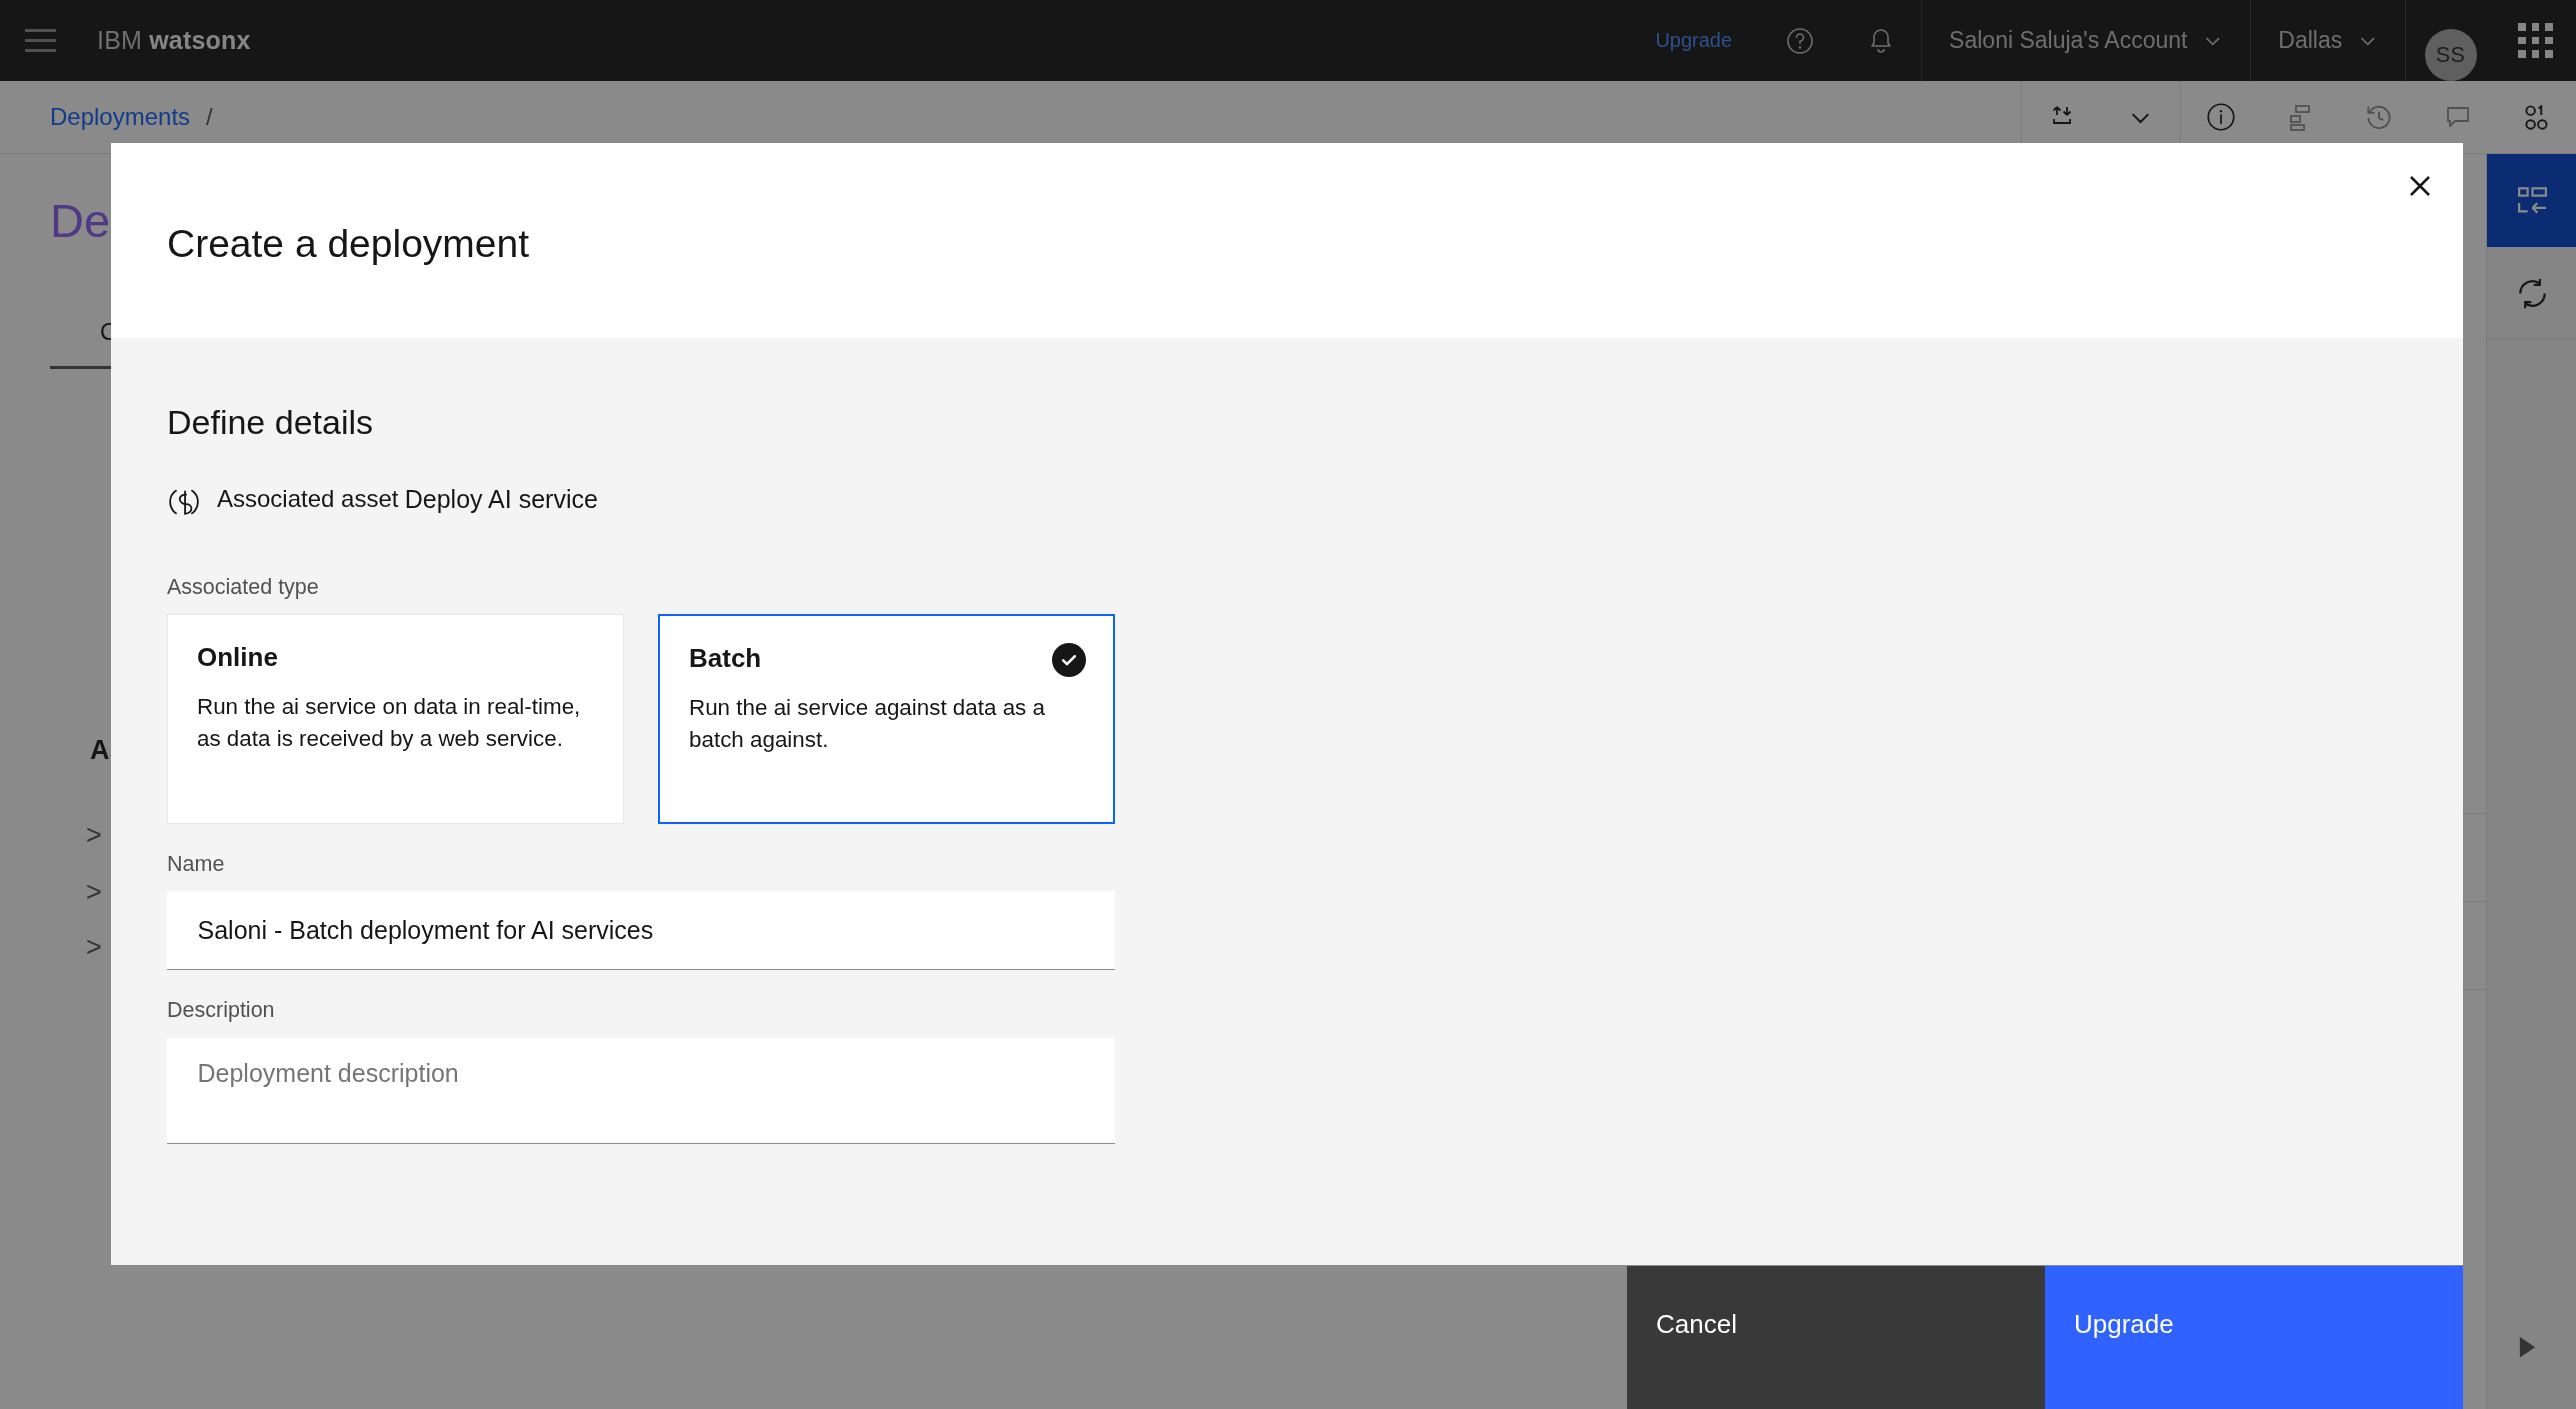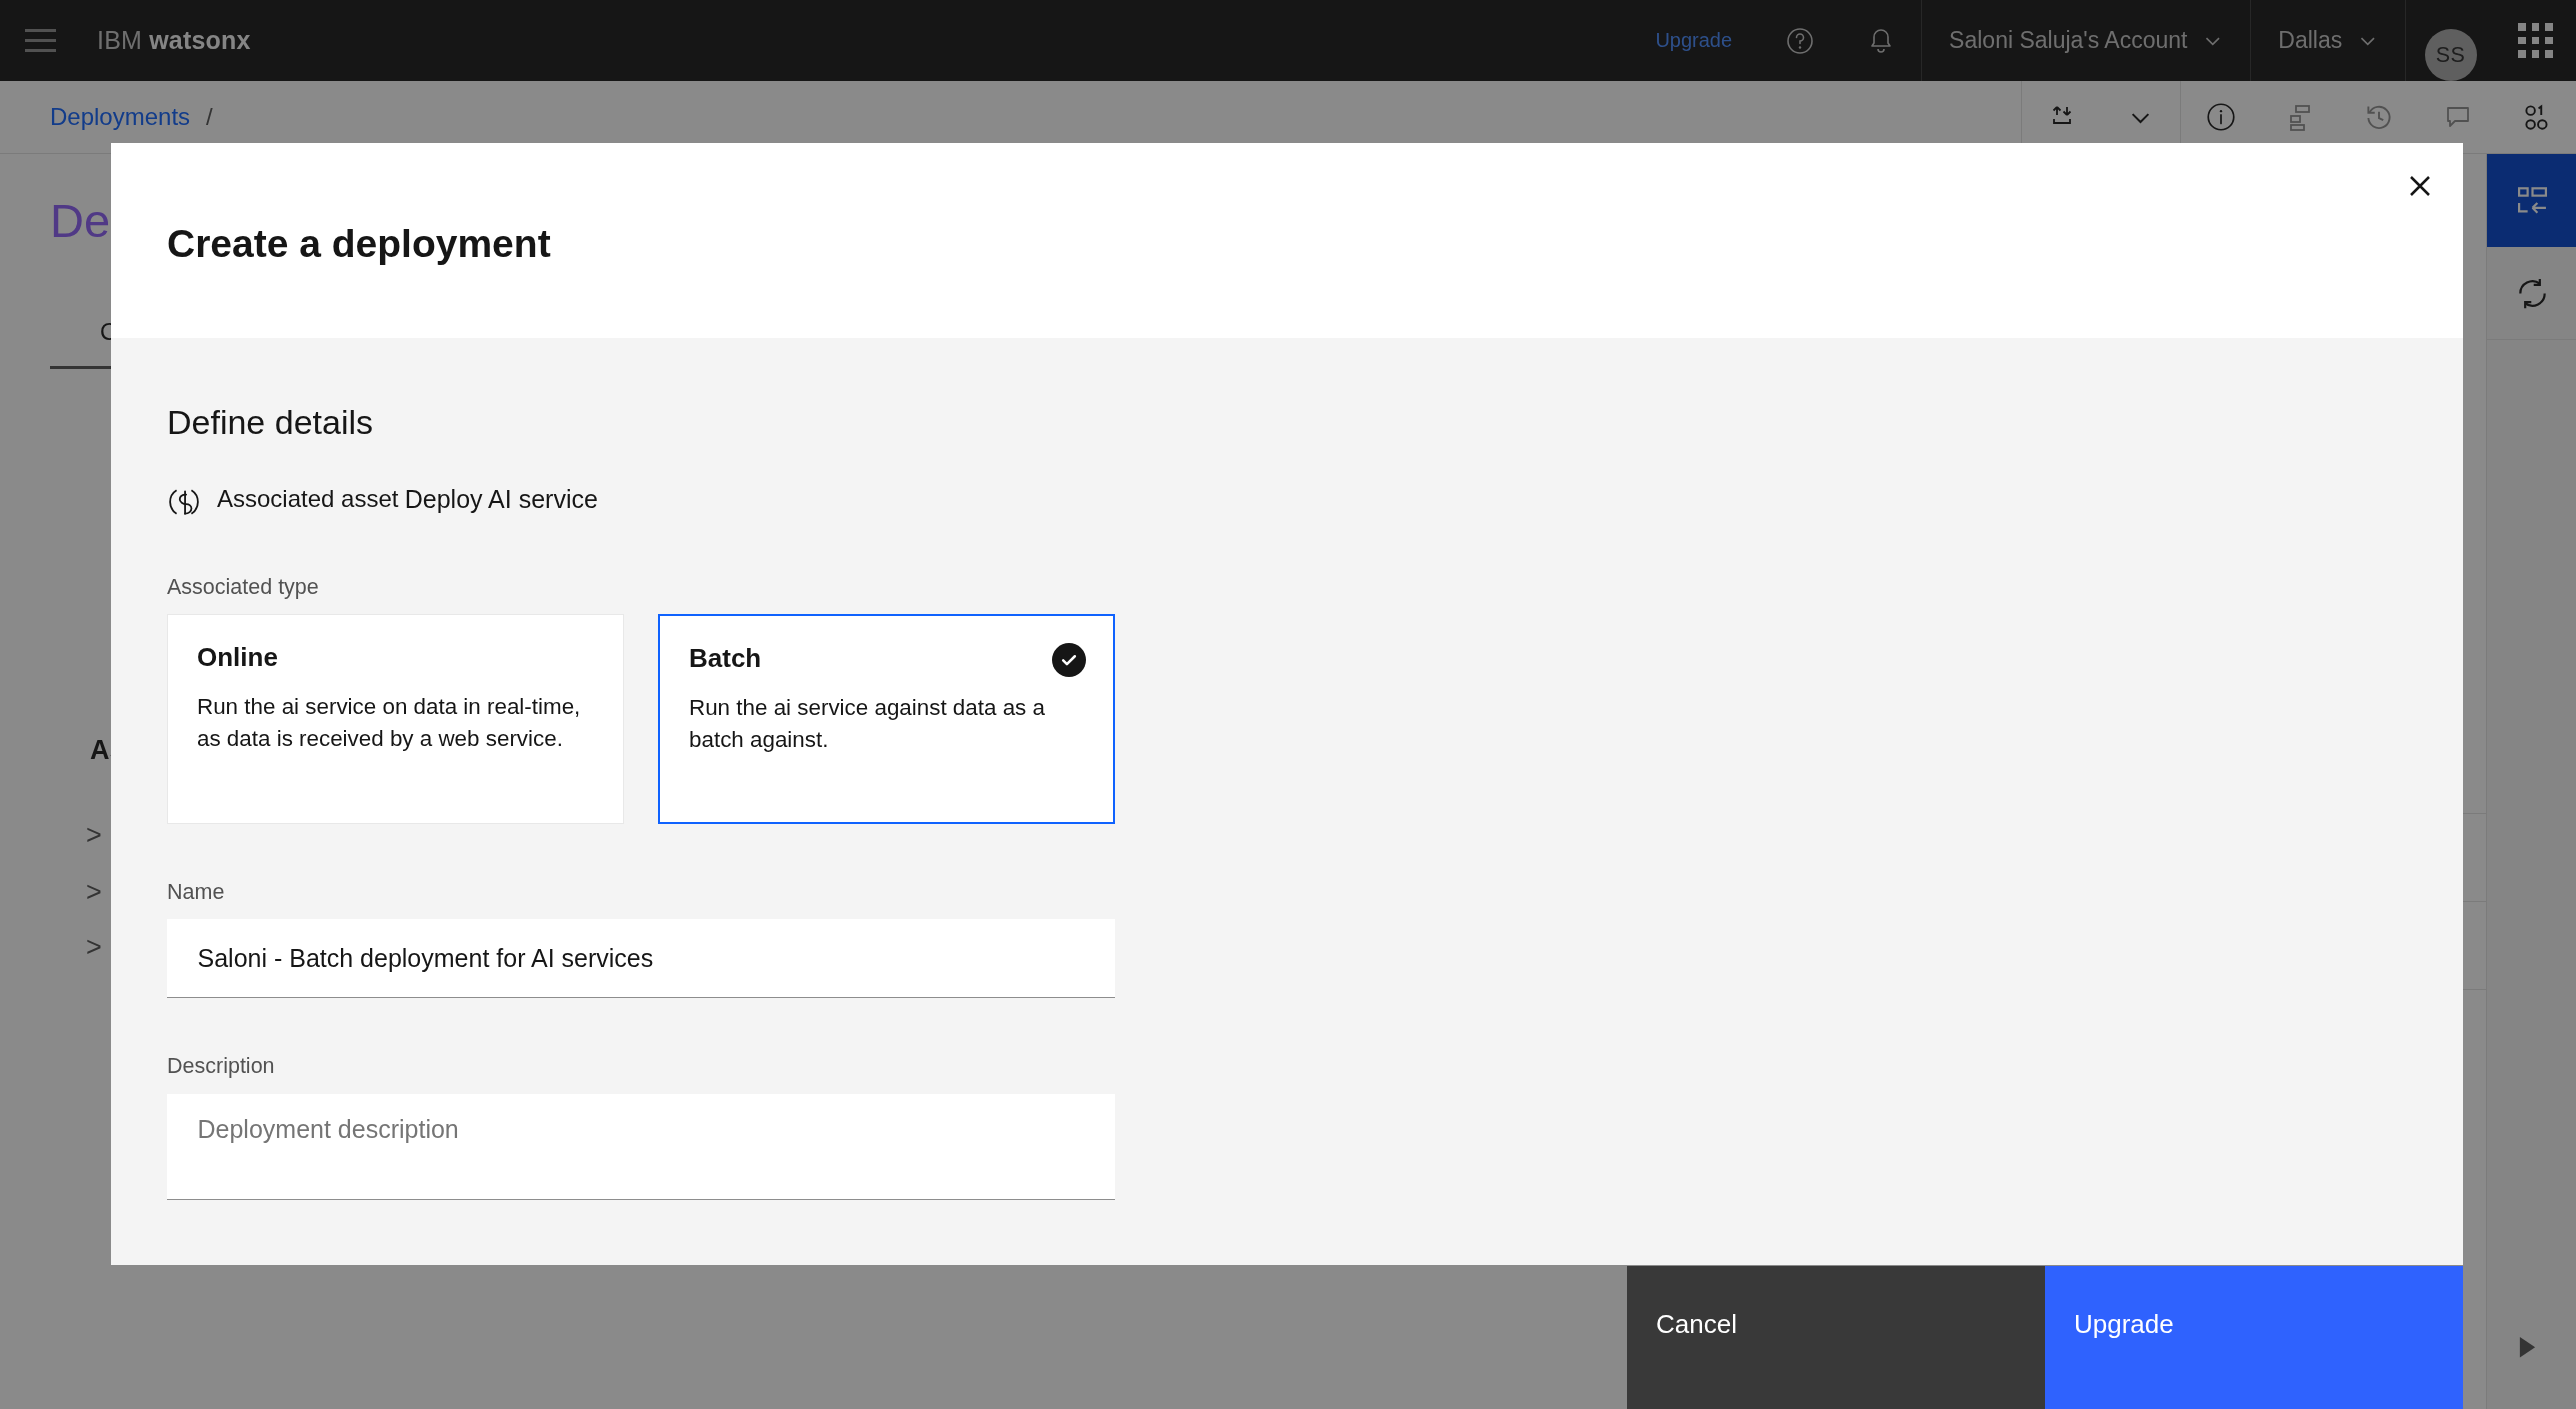--- a/index.html
+++ b/index.html
@@ -113,21 +113,21 @@
 
   
   .modal {
     position: absolute; left: 111px; top: 143px; width: 2352px; height: 1122px;
     background: #f4f4f4; display: flex; flex-direction: column;
   }
   .modal-head {
     height: 195px; background: #ffffff; position: relative; flex: 0 0 195px;
   }
   .modal-title {
-    position: absolute; left: 56px; top: 79px; font-size: 39px; color: #161616; font-weight: 700;
+    position: absolute; left: 56px; top: 79px; font-size: 39px; color: #161616; font-weight: 400;
   }
   .modal-close {
     position: absolute; right: 0; top: 0; width: 86px; height: 86px;
     display: flex; align-items: center; justify-content: center; cursor: pointer;
   }
   .modal-body {
     flex: 1 1 auto; background: #f4f4f4; padding: 65px 0 0 56px; overflow: hidden;
     position: relative;
   }
   .sec-title { font-size: 34px; color: #161616; font-weight: 400; margin-bottom: 41px; }
@@ -145,21 +145,21 @@
     position: relative; border: 0.9px solid #e8e8e8;
   }
   .card.selected { border: 2.7px solid #0f62fe; }
   .card-title { font-size: 26px; font-weight: 600; color: #161616; margin-bottom: 18px; }
   .card-desc { font-size: 22.4px; color: #161616; line-height: 1.42; }
   .card-check {
     position: absolute; right: 27px; top: 27px; width: 34px; height: 34px;
     border-radius: 50%; background: #161616; display:flex; align-items:center; justify-content:center;
   }
 
-  .field-block { margin-top: 56px; }
+  .field-block { margin-top: 28px; }
   .text-input {
     width: 948px; height: 79px; background: #ffffff; border: none;
     border-bottom: 0.9px solid #8d8d8d; font-size: 25px; color: #161616;
     padding: 0 30.5px; font-family: "Liberation Sans", sans-serif;
     display: flex; align-items: center;
   }
   .textarea {
     width: 948px; height: 106px; background: #ffffff; border: none;
     border-bottom: 0.9px solid #8d8d8d; font-size: 25px; color: #a8a8a8;
     padding: 21.5px 30.5px; font-family: "Liberation Sans", sans-serif;

